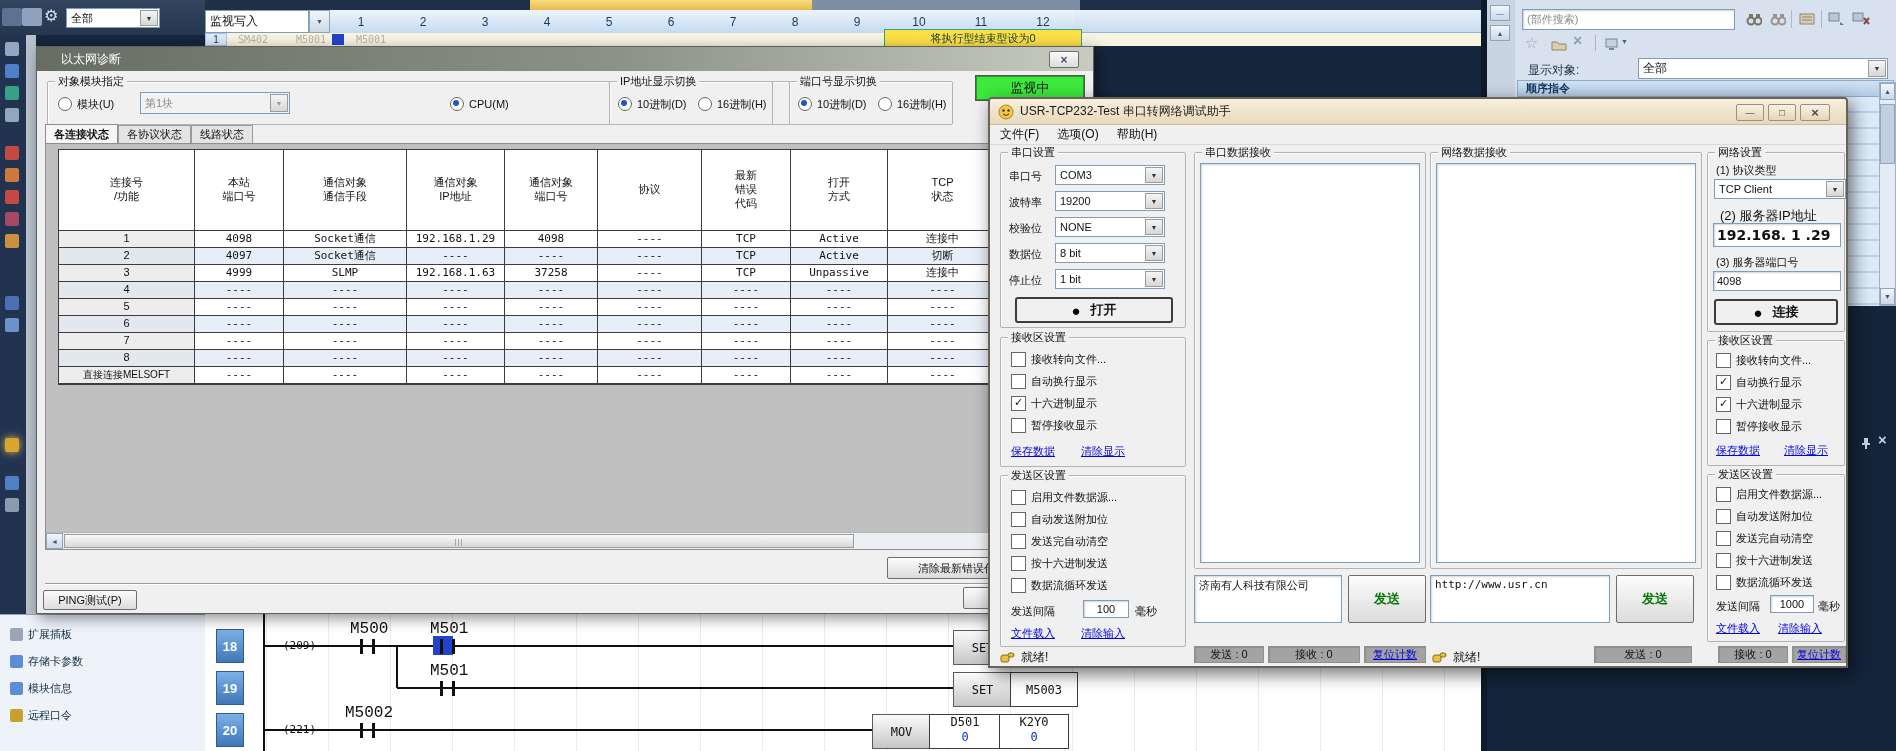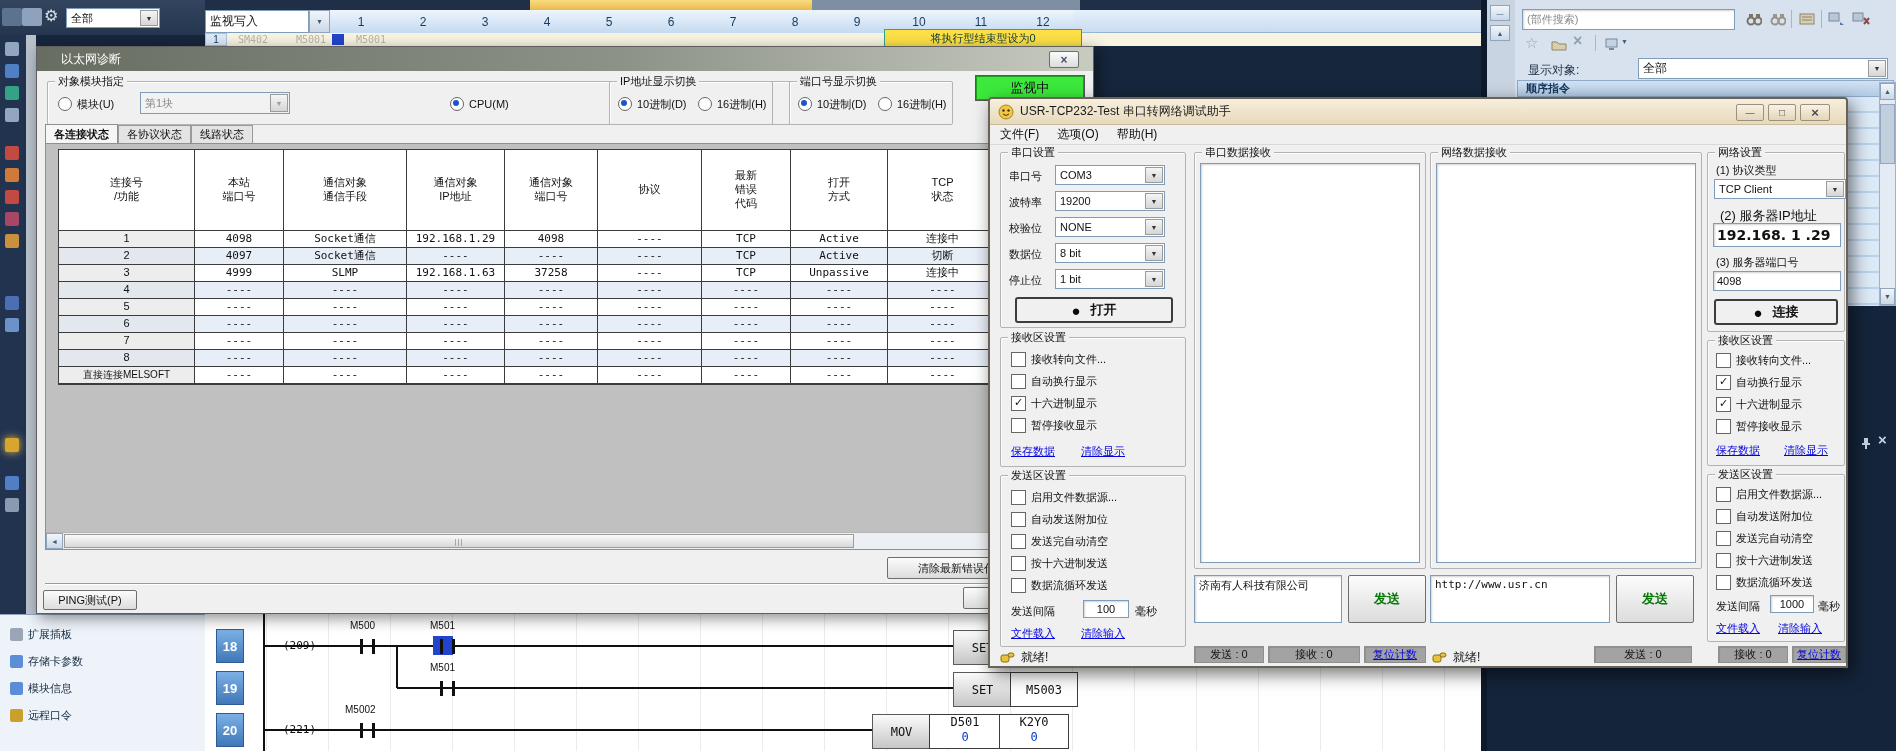--- a/index.html
+++ b/index.html
@@ -33,21 +33,21 @@
   .th{border-right:1px solid #3c3c3c;border-bottom:1px solid #3c3c3c;white-space:pre-line;text-align:center;
       font-size:11px;line-height:1.25;height:80px;display:flex;align-items:center;justify-content:center}
   .td{border-right:1px solid #3c3c3c;border-bottom:1px solid #3c3c3c;height:16px;line-height:15px;text-align:center;
       font-size:11px;font-family:"DejaVu Sans Mono","Liberation Mono",monospace;overflow:hidden}
   .row{display:contents}
   .row .td:first-child{background:#ededed;font-family:"Liberation Sans","DejaVu Sans",sans-serif}
   .row.alt .td{background:#e8eef8}
   .row.alt .td:first-child{background:#e3e7ee}
   
   .bar{position:absolute;width:3px;height:15px;background:#101010}
-  .devlbl{position:absolute;font-size:10px;font-family:Liberation Sans, sans-serif;color:#101010;white-space:nowrap}
+  .devlbl{position:absolute;font-size:16px;font-family:Liberation Mono, monospace;color:#101010;white-space:nowrap}
   .wire{position:absolute;height:2px;background:#101010}
   .opbox{position:absolute;background:#fff;border:1px solid #3c3c3c;text-align:center;
          font-family:"DejaVu Sans Mono",monospace;font-size:12px}
   .blkbox{position:absolute;background:linear-gradient(#fbfbfb,#c6c6c6);border:1px solid #5a5a5a;
           display:flex;align-items:center;justify-content:center;font-family:"DejaVu Sans Mono",monospace;font-size:12px}
   .rownum{position:absolute;width:26px;height:32px;background:linear-gradient(#7cb0e6,#3f77b8);color:#fff;
           font-weight:bold;font-size:13px;display:flex;align-items:center;justify-content:center;border:1px solid #2d5c94}
   .stepno{position:absolute;font-size:11px;font-family:"DejaVu Sans Mono",monospace;color:#101010}
   
   .colcell{position:absolute;top:10px;height:23px;width:62px;background:linear-gradient(#eef5fd,#c4daf0);

